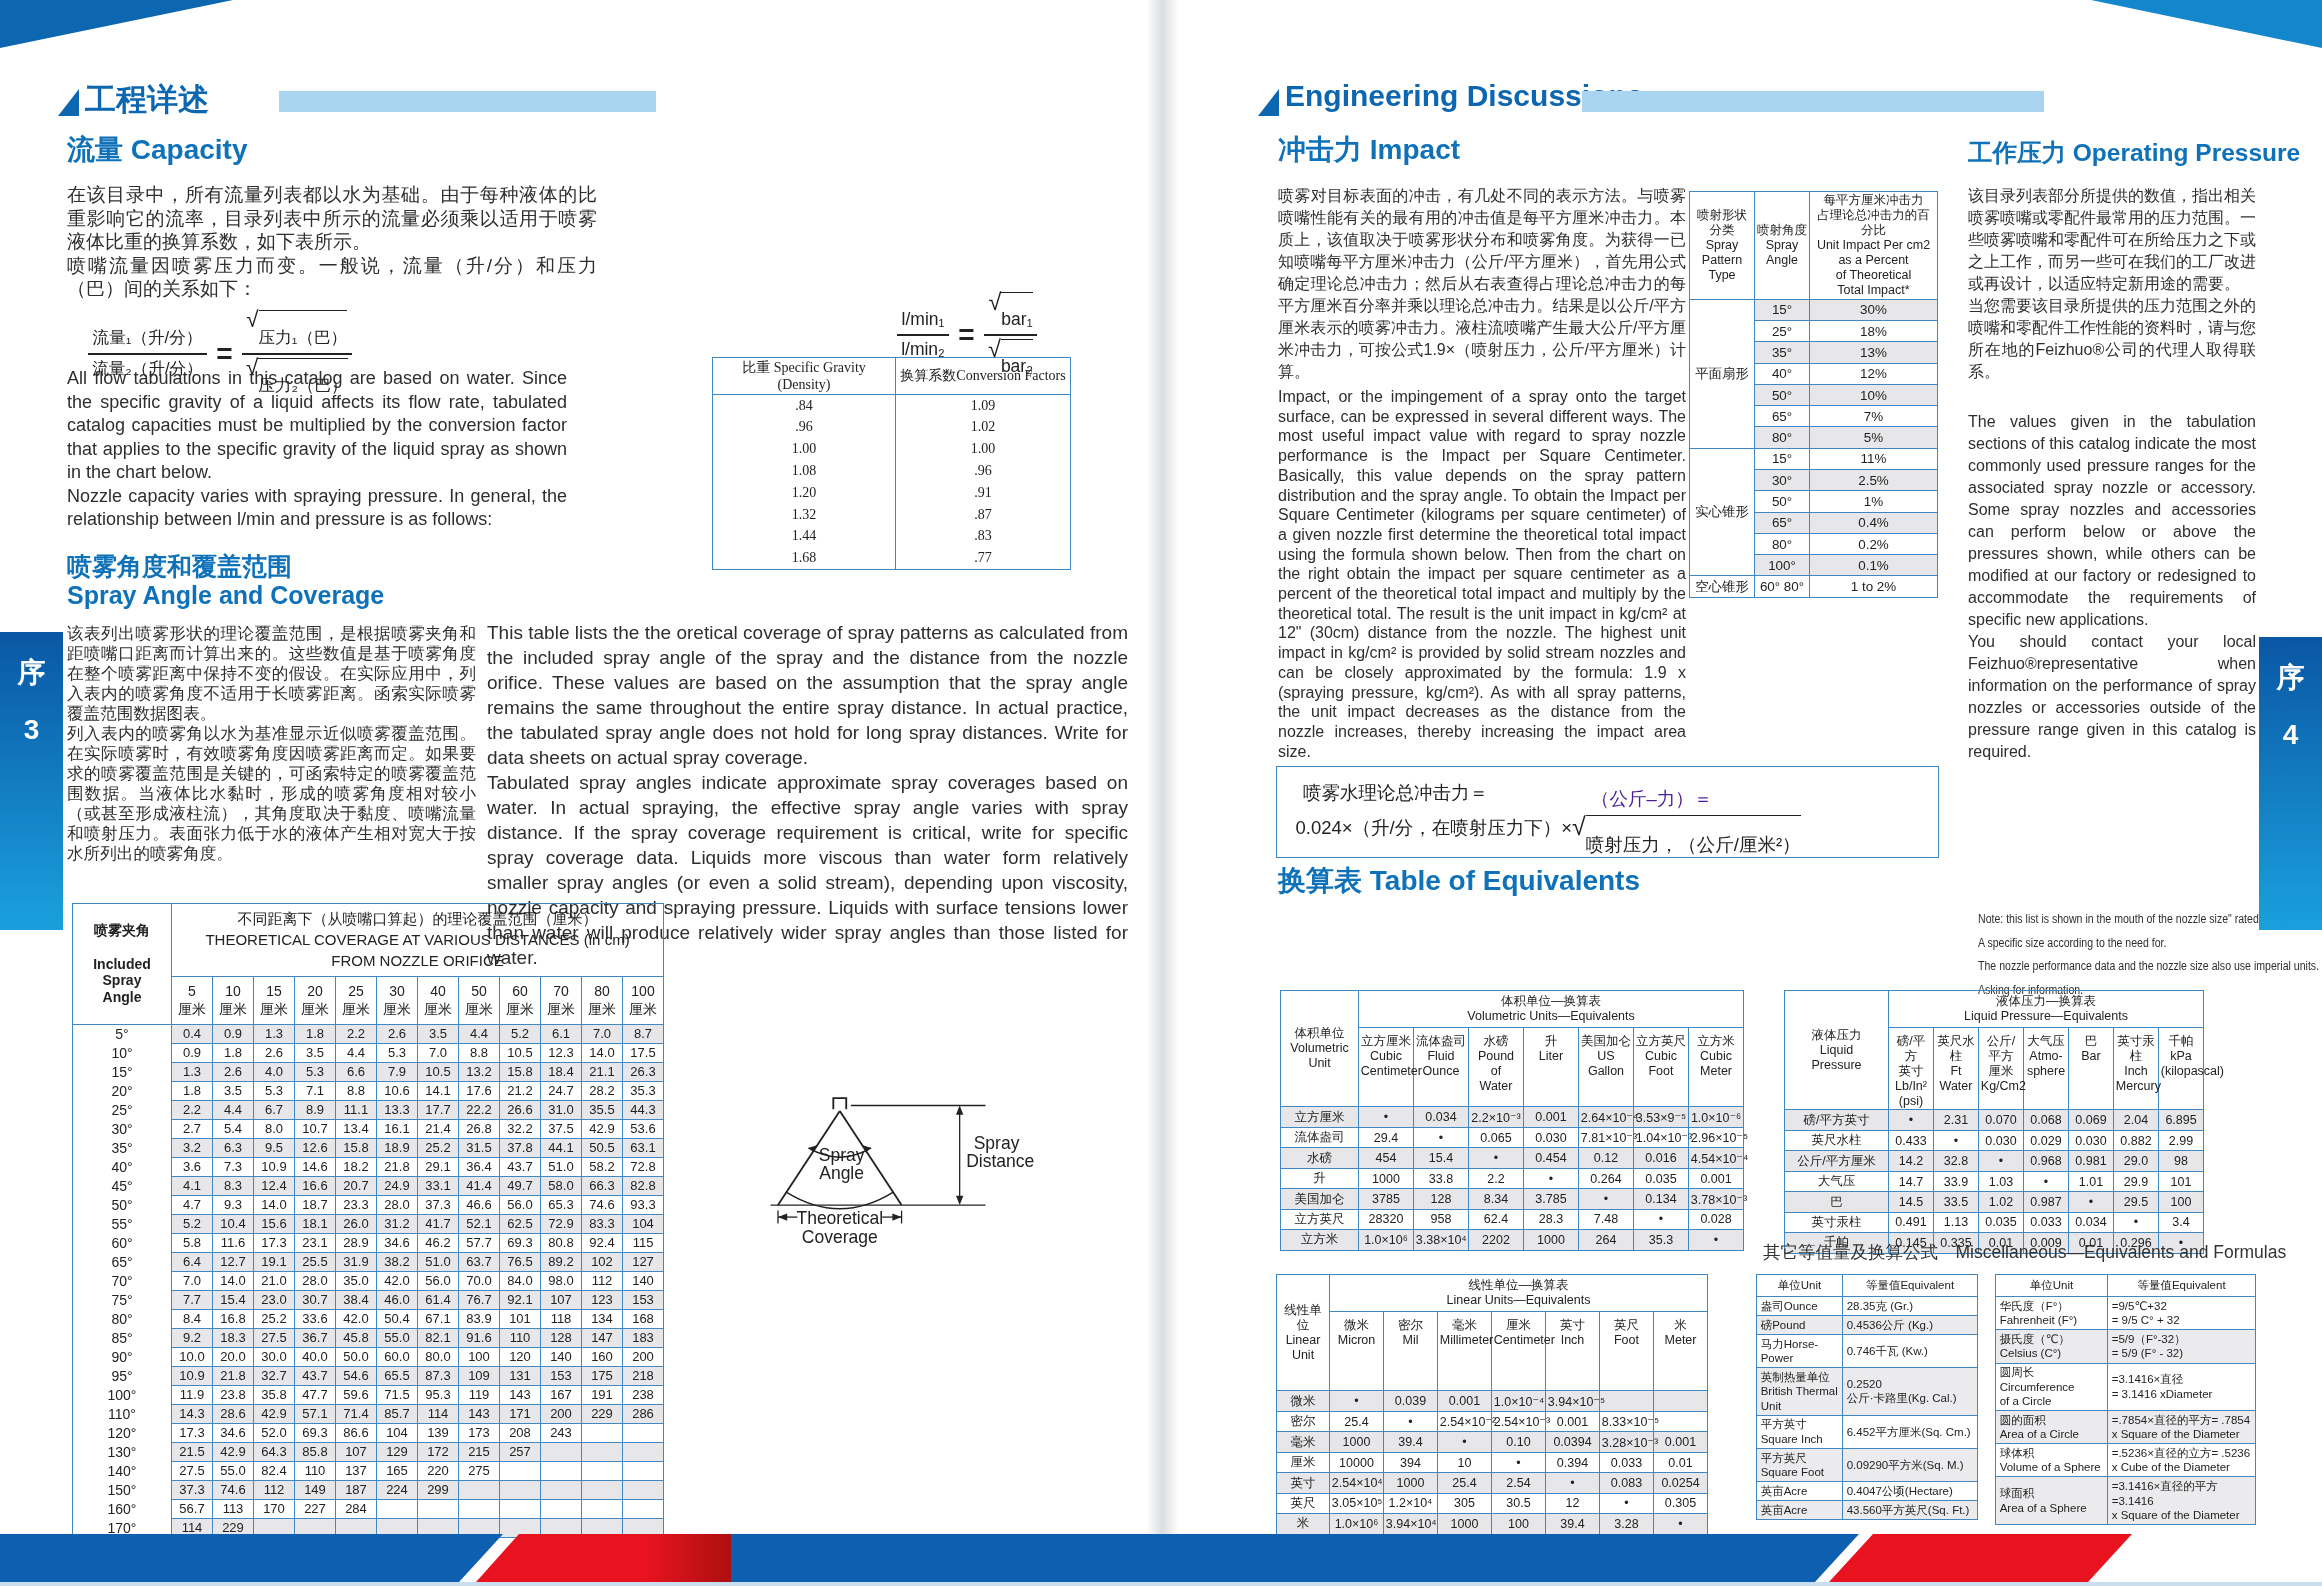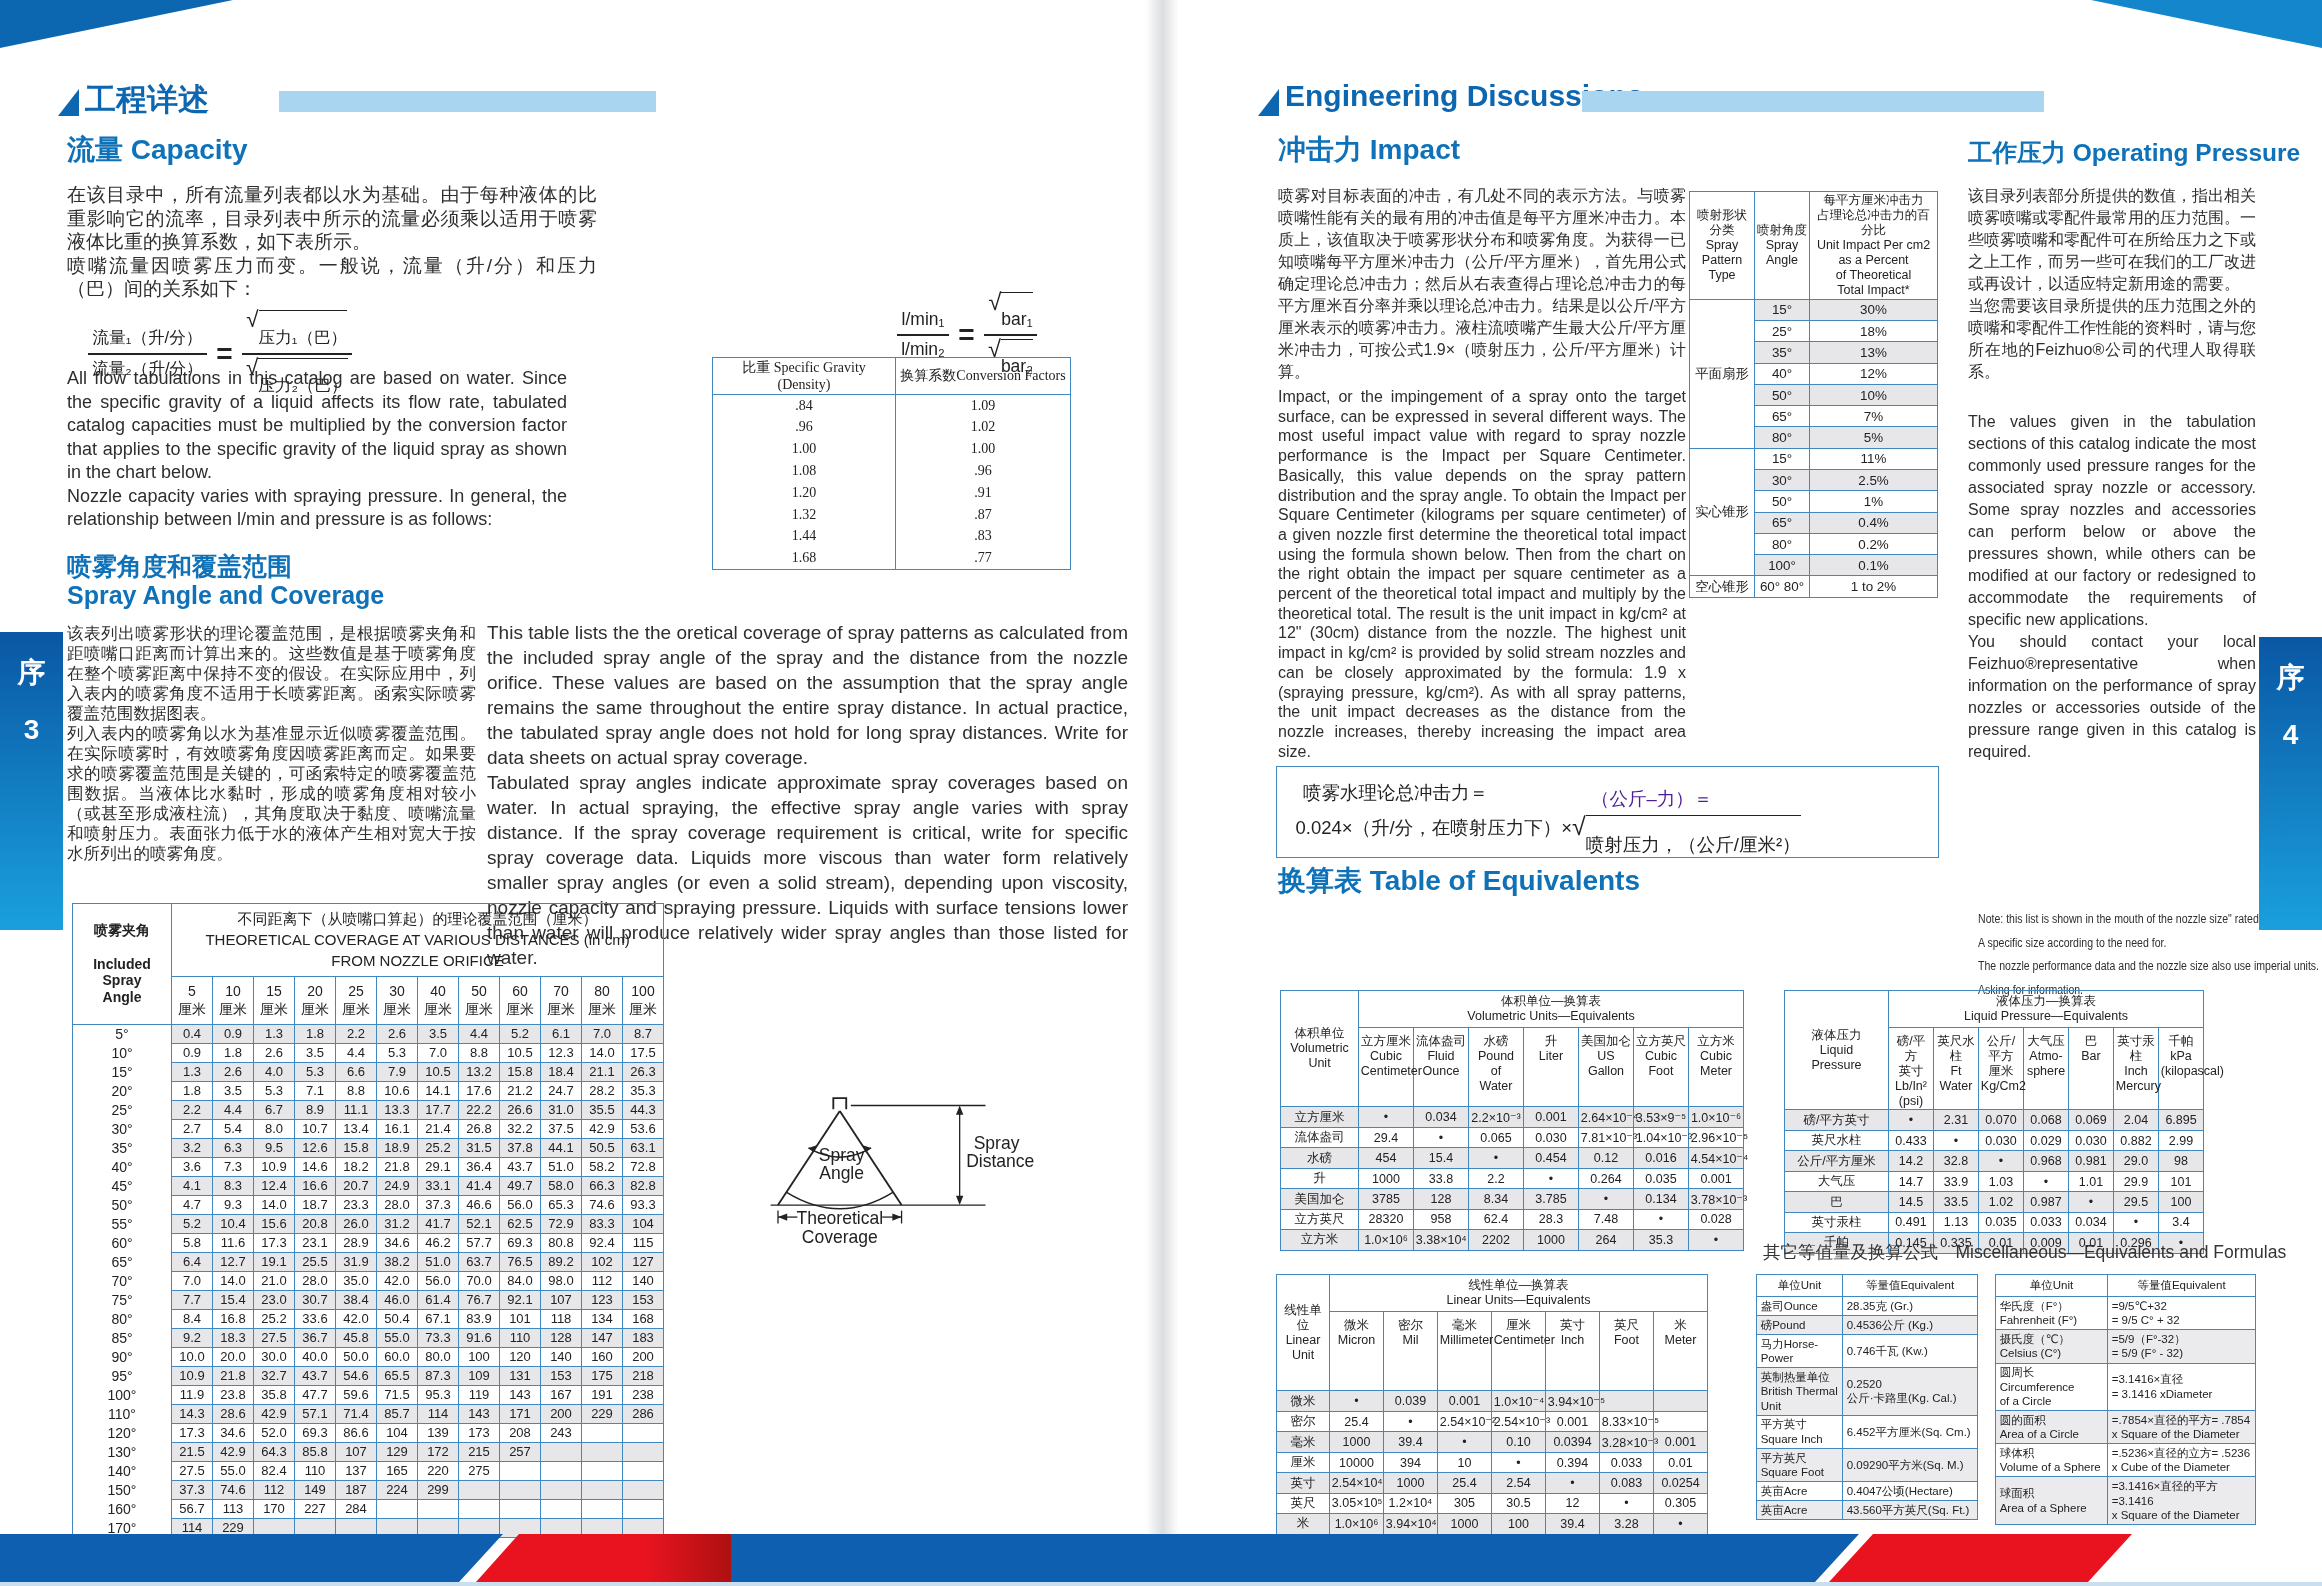--- a/index.html
+++ b/index.html
@@ -367,21 +367,21 @@
           <td>56.0</td>
           <td>65.3</td>
           <td>74.6</td>
           <td>93.3</td>
         </tr>
         <tr>
           <td>55°</td>
           <td>5.2</td>
           <td>10.4</td>
           <td>15.6</td>
-          <td>20.8</td>
+          <td>18.1</td>
           <td>26.0</td>
           <td>31.2</td>
           <td>41.7</td>
           <td>52.1</td>
           <td>62.5</td>
           <td>72.9</td>
           <td>83.3</td>
           <td>104</td>
         </tr>
         <tr>
@@ -460,21 +460,21 @@
           <td>168</td>
         </tr>
         <tr>
           <td>85°</td>
           <td>9.2</td>
           <td>18.3</td>
           <td>27.5</td>
           <td>36.7</td>
           <td>45.8</td>
           <td>55.0</td>
-          <td>73.3</td>
+          <td>82.1</td>
           <td>91.6</td>
           <td>110</td>
           <td>128</td>
           <td>147</td>
           <td>183</td>
         </tr>
         <tr>
           <td>90°</td>
           <td>10.0</td>
           <td>20.0</td>

